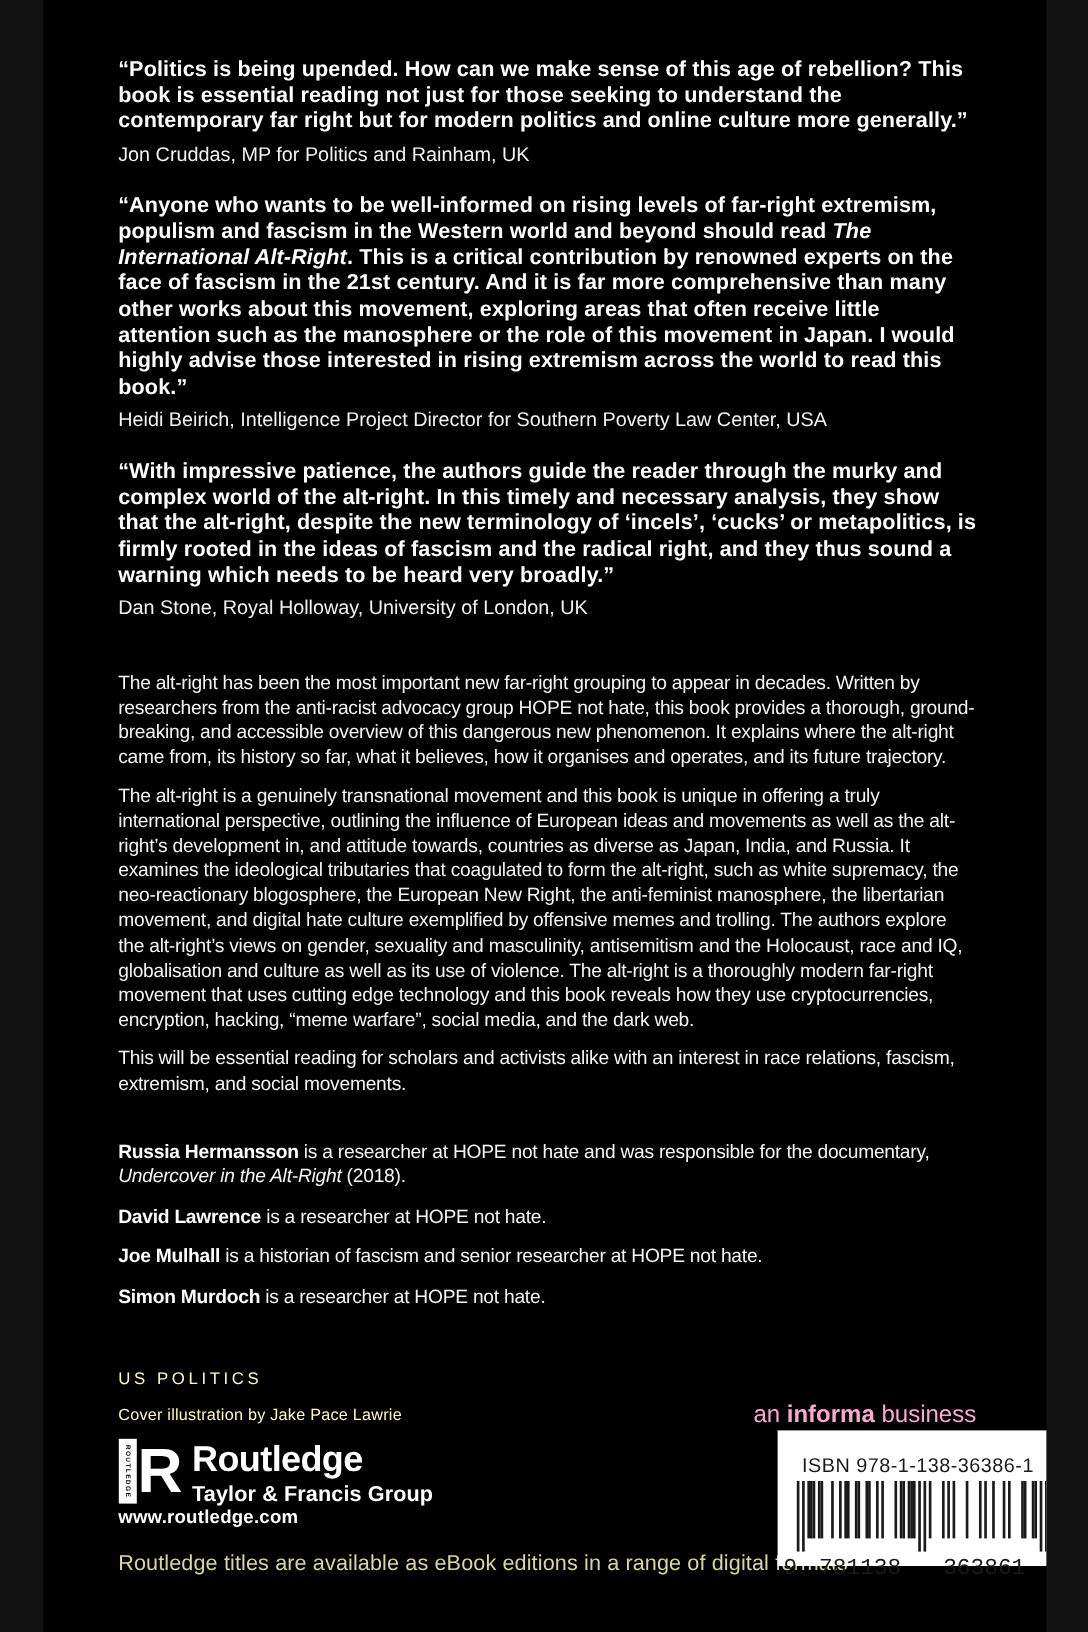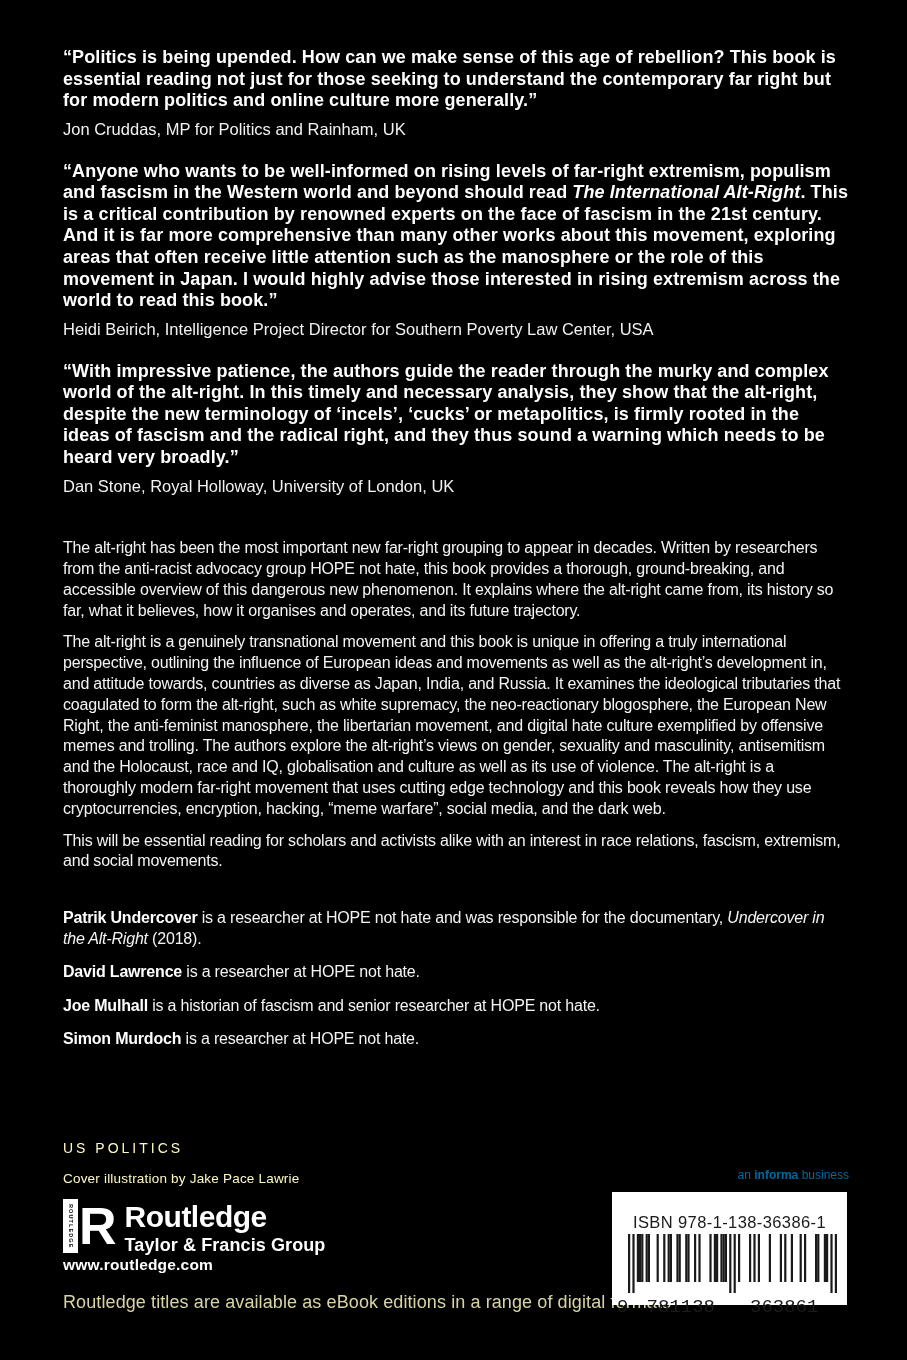--- a/index.html
+++ b/index.html
@@ -1,37 +1,37 @@
 <!DOCTYPE html>
 <html><head>
 <meta charset="utf-8">
 <style>
   html,body{margin:0;padding:0;background:#111;}
   .page{
-    position:relative;width:907px;height:1360px;background:#000;
+    position:relative;width:836px;height:1360px;background:#000;
     overflow:hidden;font-family:"Liberation Sans",sans-serif;color:#fff;
     margin:0 auto;
   }
   .content{position:absolute;left:63px;right:58px;top:0;}
   .quotes{padding-top:47px;}
   .quote{font-weight:700;font-size:18px;line-height:1.2;letter-spacing:0.1px;margin:0 0 8px 0;}
   .quote .i{font-style:italic;}
   .quote .b{font-weight:700;}
   .attribution{font-size:16.5px;font-weight:400;line-height:1.2;margin:0 0 21px 0;color:#f2f2f2;}
   .description{margin-top:42px;}
   .description p{font-size:16px;line-height:1.3;letter-spacing:-0.2px;margin:0 0 11px 0;color:#f4f4f4;}
   .authors{margin-top:36px;}
   .bio{font-size:16px;line-height:1.28;letter-spacing:-0.2px;margin:0 0 13px 0;color:#f4f4f4;}
   .bio .b{font-weight:700;color:#fff;}
   .bio .i{font-style:italic;}
 
   .bottom{position:absolute;left:63px;right:58px;top:0;height:0;}
   .category{position:absolute;left:0;top:1140px;font-size:14px;letter-spacing:3px;font-weight:400;color:#fef9c3;}
   .credit{position:absolute;left:0;top:1171px;font-size:13.5px;letter-spacing:0.2px;color:#fef9c3;}
-  .informa{position:absolute;right:0;top:1168px;font-size:12px;color:#0369a1;text-align:right;}
+  .informa{position:absolute;right:0;top:1168px;font-size:20px;color:#f9a8d4;text-align:right;}
   .informa .b{font-weight:700;}
 
   .logo{position:absolute;left:0;top:1199px;display:flex;align-items:flex-start;}
   .logo-mark{display:flex;height:54px;}
   .logo-vertical{
     background:#fff;color:#000;width:15px;height:54px;
     display:flex;align-items:center;justify-content:center;
     writing-mode:vertical-rl;font-size:5.5px;font-weight:700;letter-spacing:1.1px;
   }
   .logo-r{
@@ -69,21 +69,21 @@
       <p class="attribution">Dan Stone, Royal Holloway, University of London, UK</p>
     </div>
 
     <div class="description">
       <p>The alt-right has been the most important new far-right grouping to appear in decades. Written by researchers from the anti-racist advocacy group HOPE not hate, this book provides a thorough, ground-breaking, and accessible overview of this dangerous new phenomenon. It explains where the alt-right came from, its history so far, what it believes, how it organises and operates, and its future trajectory.</p>
       <p>The alt-right is a genuinely transnational movement and this book is unique in offering a truly international perspective, outlining the influence of European ideas and movements as well as the alt-right’s development in, and attitude towards, countries as diverse as Japan, India, and Russia. It examines the ideological tributaries that coagulated to form the alt-right, such as white supremacy, the neo-reactionary blogosphere, the European New Right, the anti-feminist manosphere, the libertarian movement, and digital hate culture exemplified by offensive memes and trolling. The authors explore the alt-right’s views on gender, sexuality and masculinity, antisemitism and the Holocaust, race and IQ, globalisation and culture as well as its use of violence. The alt-right is a thoroughly modern far-right movement that uses cutting edge technology and this book reveals how they use cryptocurrencies, encryption, hacking, “meme warfare”, social media, and the dark web.</p>
       <p>This will be essential reading for scholars and activists alike with an interest in race relations, fascism, extremism, and social movements.</p>
     </div>
 
     <div class="authors">
-      <p class="bio"><span class="b">Patrik Undercover</span><span> is a researcher at HOPE not hate and was responsible for the documentary, </span><span class="i">Undercover in the Alt-Right</span><span> (2018).</span></p>
+      <p class="bio"><span class="b">Russia Hermansson</span><span> is a researcher at HOPE not hate and was responsible for the documentary, </span><span class="i">Undercover in the Alt-Right</span><span> (2018).</span></p>
       <p class="bio"><span class="b">David Lawrence</span><span> is a researcher at HOPE not hate.</span></p>
       <p class="bio"><span class="b">Joe Mulhall</span><span> is a historian of fascism and senior researcher at HOPE not hate.</span></p>
       <p class="bio"><span class="b">Simon Murdoch</span><span> is a researcher at HOPE not hate.</span></p>
     </div>
   </div>
 
   <div class="bottom">
     <div class="category">US POLITICS</div>
     <div class="credit">Cover illustration by Jake Pace Lawrie</div>
 

